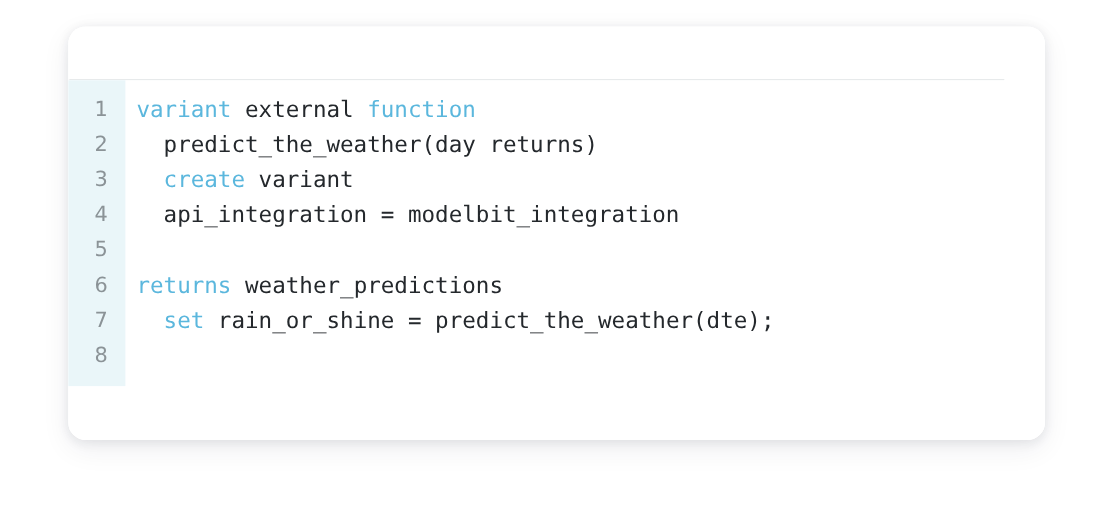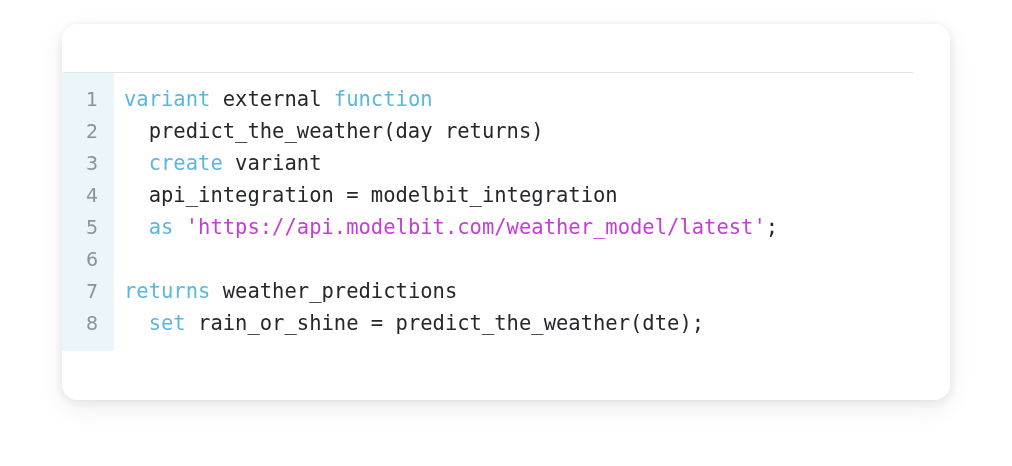--- a/index.html
+++ b/index.html
@@ -130,21 +130,20 @@
           <div class="ln">5</div>
           <div class="ln">6</div>
           <div class="ln">7</div>
           <div class="ln">8</div>
         </div>
       <div class="code-area" id="code-area">
           <div class="code-line"><span class="tok-kw">variant</span><span class="tok-txt"> external </span><span class="tok-kw">function</span></div>
           <div class="code-line"><span class="tok-txt">  predict_the_weather(day returns)</span></div>
           <div class="code-line"><span class="tok-txt">  </span><span class="tok-kw">create</span><span class="tok-txt"> variant</span></div>
           <div class="code-line"><span class="tok-txt">  api_integration = modelbit_integration</span></div>
-          <div class="code-line"><span class="tok-txt">  </span><span class="tok-kw">as</span><span class="tok-txt"> </span><span class="tok-str">'https://api.modelbit.com/weather_model/latest'</span><span class="tok-txt">;</span></div>
           <div class="code-line">&nbsp;</div>
           <div class="code-line"><span class="tok-kw">returns</span><span class="tok-txt"> weather_predictions</span></div>
           <div class="code-line"><span class="tok-txt">  </span><span class="tok-kw">set</span><span class="tok-txt"> rain_or_shine = predict_the_weather(dte);</span></div>
         </div>
     </div>
 
   </div>
 
 </div>
 

